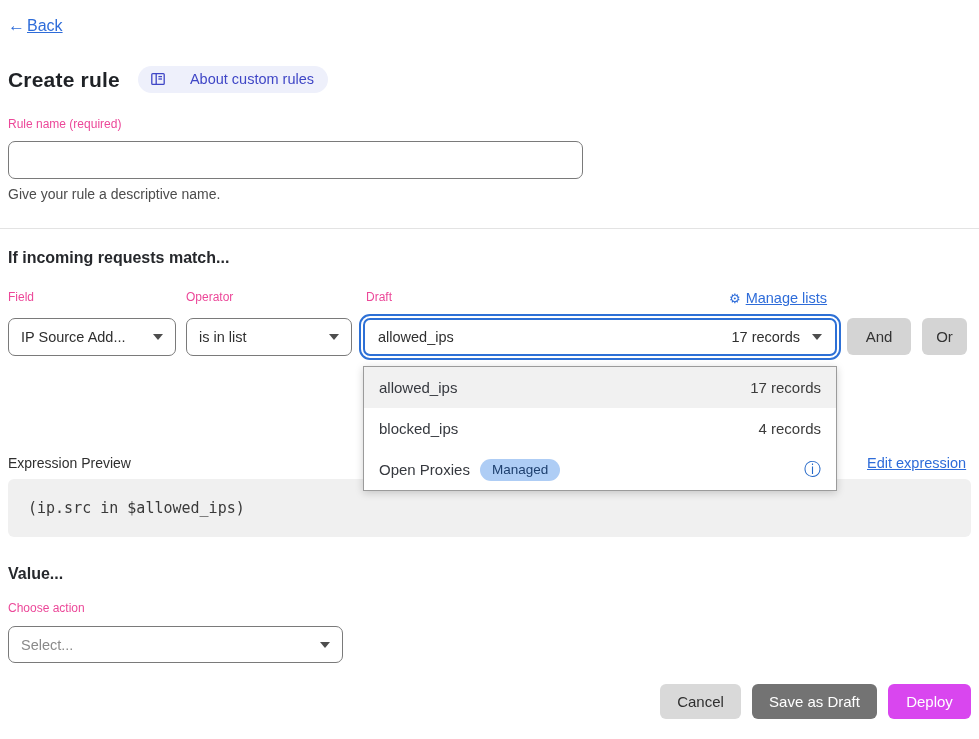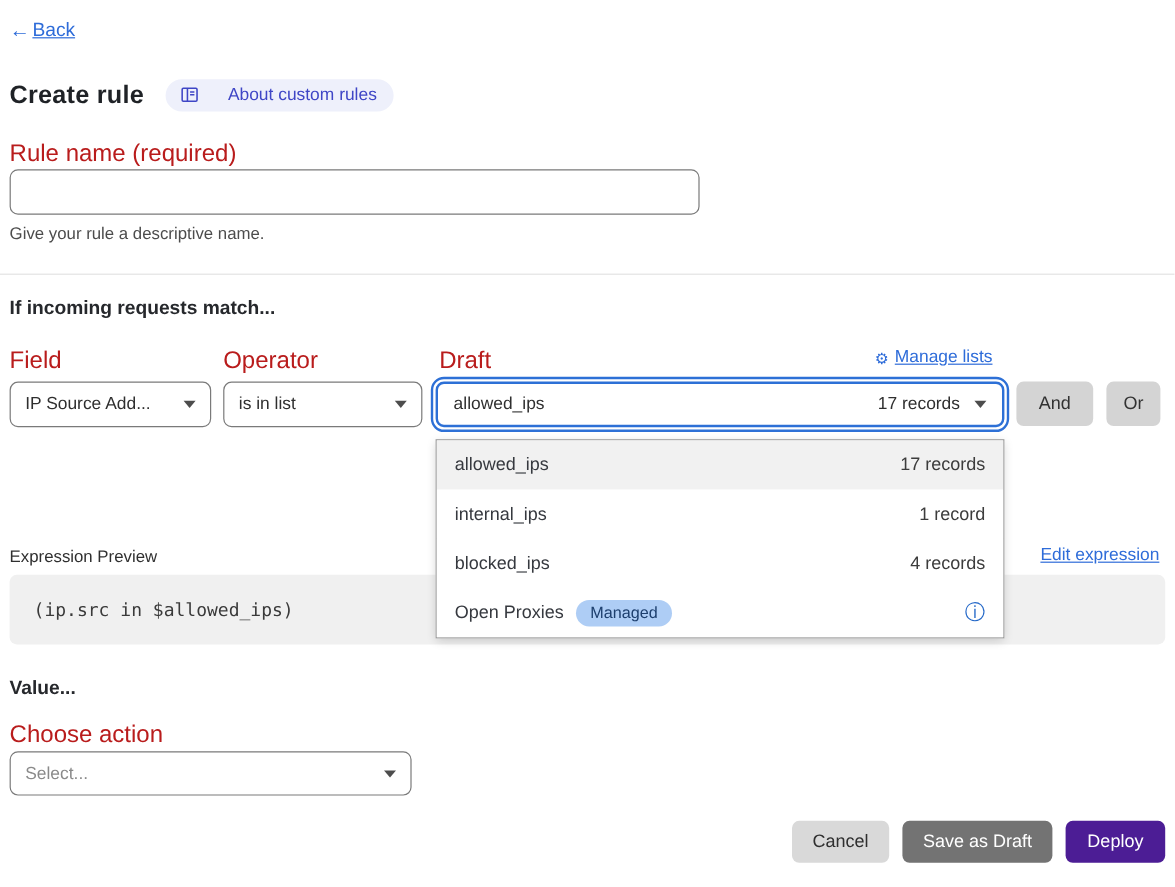--- a/index.html
+++ b/index.html
@@ -13,21 +13,21 @@
   .back-link .arrow { text-decoration:none; font-size:17px; }
   .back-link .txt { text-decoration:underline; }
 
   .title-row { position:absolute; left:8px; top:66px; display:flex; align-items:center; gap:18px; }
   .page-title { font-size:21px; font-weight:700; color:#1f2226; letter-spacing:.2px; }
   .about-pill { display:flex; align-items:center; gap:24px; background:#eef0fb; color:#3f46c6;
                 border-radius:15px; padding:5px 14px 6px 12px; font-size:14.5px; cursor:pointer; }
   .about-pill svg { display:block; }
 
   
-  .field-label { position:absolute; font-size:20px; color:#b91c1c; }
+  .field-label { position:absolute; font-size:12px; color:#ec4899; }
   .rule-name-label { left:8px; top:117px; }
   .rule-name-input { position:absolute; left:8px; top:141px; width:575px; height:38px;
                      border:1px solid #7a7a7a; border-radius:7px; font-size:14.5px;
                      padding:0 12px; color:#36393f; background:#fff; }
   .rule-name-helper { position:absolute; left:8px; top:186px; font-size:14px; color:#4c4c4c; }
 
   .divider { position:absolute; left:0; top:228px; width:979px; height:1px; background:#e3e3e3; }
 
   
   .match-heading { position:absolute; left:8px; top:249px; font-size:16px; font-weight:700; color:#26282c; }
@@ -79,21 +79,21 @@
 
   
   .then-heading { position:absolute; left:8px; top:565px; font-size:16px; font-weight:700; color:#26282c; }
   .action-label { left:8px; top:601px; }
   .action-select { left:8px; top:626px; width:335px; height:37px; }
   .action-placeholder { color:#8a8a8a; }
 
   
   .cancel-btn { position:absolute; left:660px; top:684px; width:81px;  height:35px; background:#d9d9d9; color:#2f2f2f; }
   .save-btn   { position:absolute; left:752px; top:684px; width:125px; height:35px; background:#737373; color:#fff; }
-  .deploy-btn { position:absolute; left:888px; top:684px; width:83px;  height:35px; background:#4c1d95; color:#fff; }
+  .deploy-btn { position:absolute; left:888px; top:684px; width:83px;  height:35px; background:#d946ef; color:#fff; }
 </style>
 </head>
 <body>
 
 <div class="stage">
 
   <a class="back-link">
     <span class="arrow">←</span>
     <span class="txt">Back</span>
   </a>
@@ -159,26 +159,20 @@
 
   <div class="list-dropdown">
     <div class="dd-item highlighted">
       <span class="dd-left">
         <span>allowed_ips</span>
       </span>
       <span class="dd-records">17 records</span>
     </div>
     <div class="dd-item">
       <span class="dd-left">
-        <span>internal_ips</span>
-      </span>
-      <span class="dd-records">1 record</span>
-    </div>
-    <div class="dd-item">
-      <span class="dd-left">
         <span>blocked_ips</span>
       </span>
       <span class="dd-records">4 records</span>
     </div>
     <div class="dd-item">
       <span class="dd-left">
         <span>Open Proxies</span>
         <span class="managed-badge">Managed</span>
       </span>
       <span class="info-icon">ⓘ</span>

